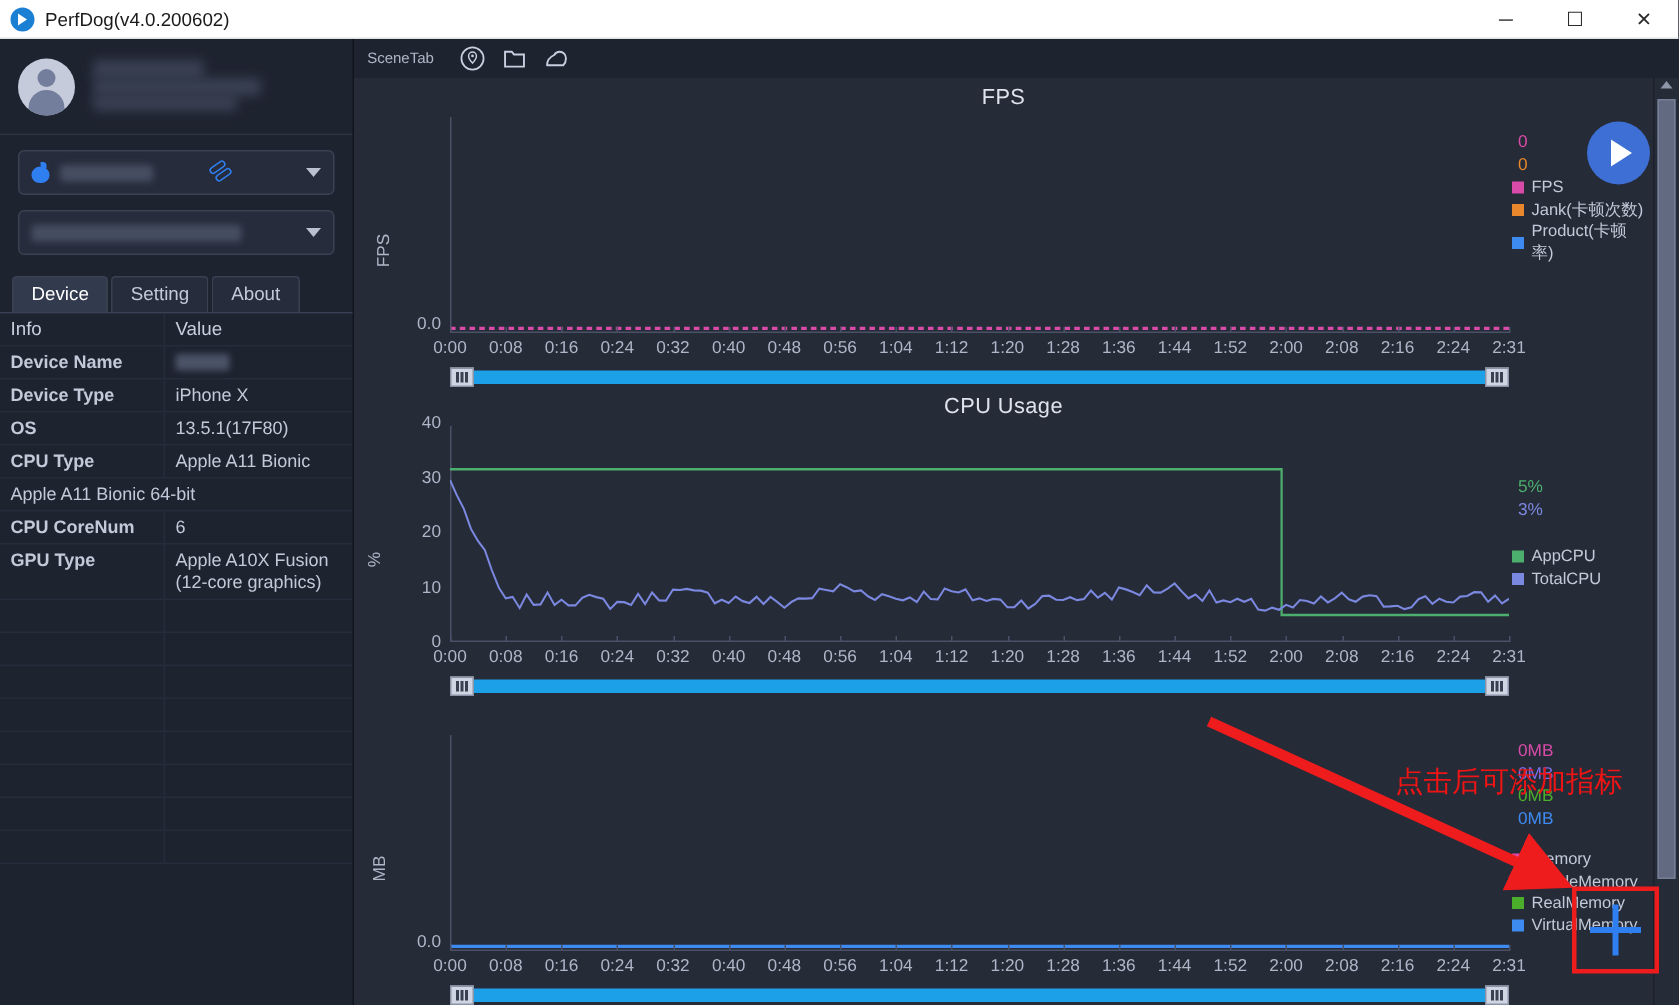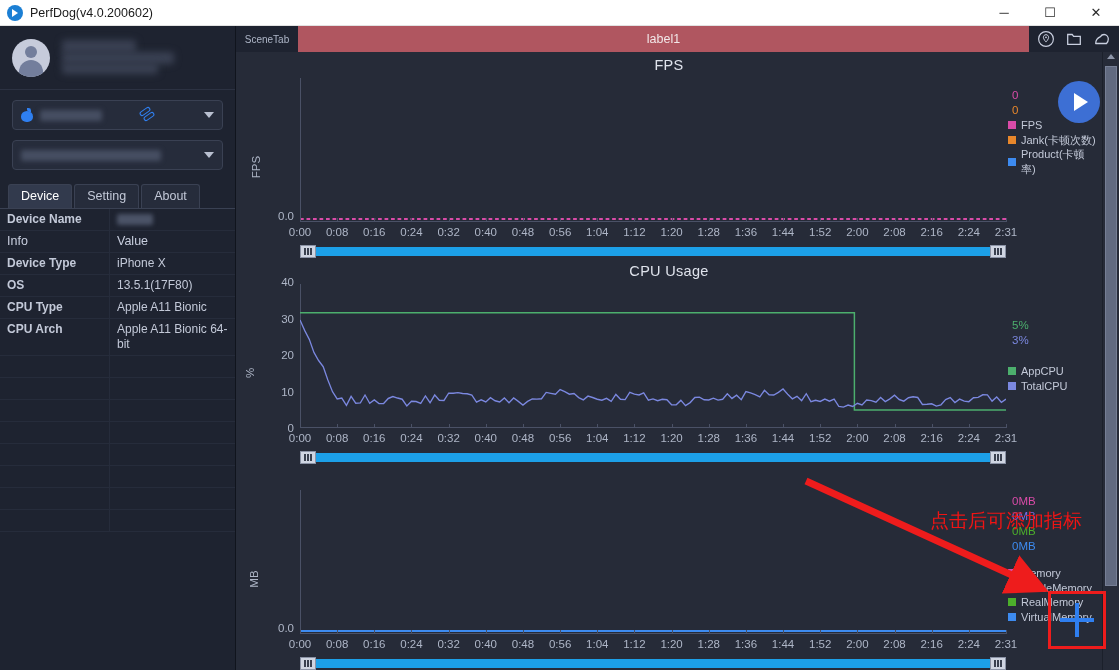--- a/index.html
+++ b/index.html
@@ -194,43 +194,50 @@
       <span class="caret"></span>
     </div>
 
     <div id="tabs">
       <div class="tab active">Device</div>
       <div class="tab">Setting</div>
       <div class="tab">About</div>
     </div>
 
     <div id="info-table">
-      <div class="row">
-        <div class="c k">Device Name</div>
-        <div class="c v"><span class="blurcell"></span></div>
-      </div>
       <div class="row head">
         <div class="c k">Info</div>
         <div class="c v">Value</div>
       </div>
       <div class="row">
+        <div class="c k">Device Name</div>
+        <div class="c v"><span class="blurcell"></span></div>
+      </div>
+      <div class="row">
         <div class="c k">Device Type</div>
         <div class="c v">iPhone X</div>
       </div>
       <div class="row">
         <div class="c k">OS</div>
         <div class="c v">13.5.1(17F80)</div>
       </div>
       <div class="row">
         <div class="c k">CPU Type</div>
         <div class="c v">Apple A11 Bionic</div>
       </div>
       <div class="row">
-        <div class="c k">CPU Arch</div>
         <div class="c v">Apple A11 Bionic 64-bit</div>
+      </div>
+      <div class="row">
+        <div class="c k">CPU CoreNum</div>
+        <div class="c v">6</div>
+      </div>
+      <div class="row">
+        <div class="c k">GPU Type</div>
+        <div class="c v">Apple A10X Fusion (12-core graphics)</div>
       </div>
       <div class="row">
           <div class="c k">&nbsp;</div>
           <div class="c v">&nbsp;</div>
         </div>
       <div class="row">
           <div class="c k">&nbsp;</div>
           <div class="c v">&nbsp;</div>
         </div>
       <div class="row">
@@ -257,21 +264,20 @@
           <div class="c k">&nbsp;</div>
           <div class="c v">&nbsp;</div>
         </div>
     </div>
   </div>
 
   <div id="content">
 
     <div id="topbar">
       <div id="scenetab">SceneTab</div>
-      <div id="label-banner">label1</div>
       <div id="topbar-icons">
         <svg class="tb-ic" viewBox="0 0 20 20">
           <circle cx="10" cy="10" r="8.2" fill="none" stroke="currentColor" stroke-width="1.3"></circle>
           <path d="M10 5.2c1.6 0 2.9 1.3 2.9 2.9 0 2.2-2.9 5.3-2.9 5.3S7.1 10.3 7.1 8.1c0-1.6 1.3-2.9 2.9-2.9z" fill="none" stroke="currentColor" stroke-width="1.1"></path>
           <circle cx="10" cy="8.1" r="1" fill="currentColor"></circle>
         </svg>
         <svg class="tb-ic" viewBox="0 0 20 20">
           <path d="M3 5h5l1.6 2H17v9H3z" fill="none" stroke="currentColor" stroke-width="1.4"></path>
         </svg>
         <svg class="tb-ic" viewBox="0 0 20 20">

